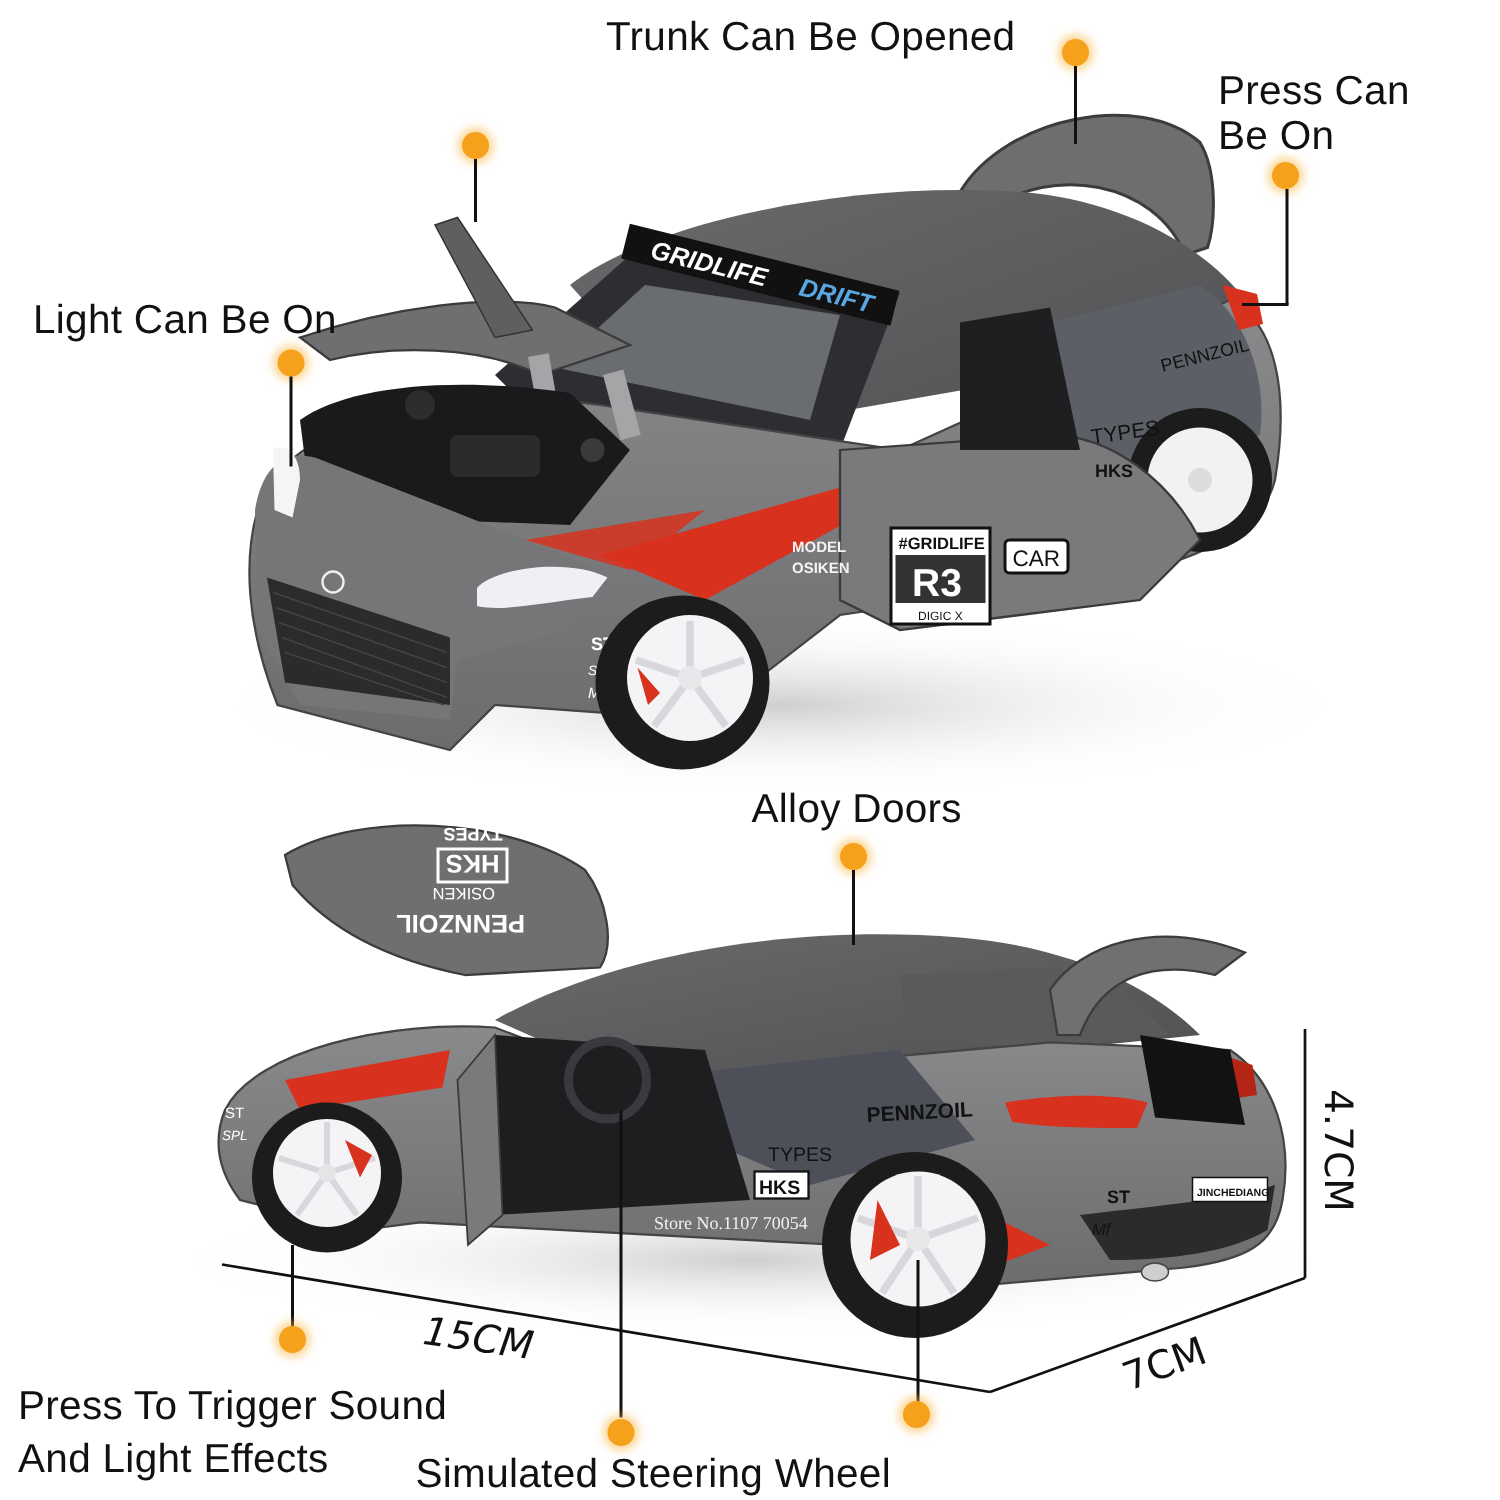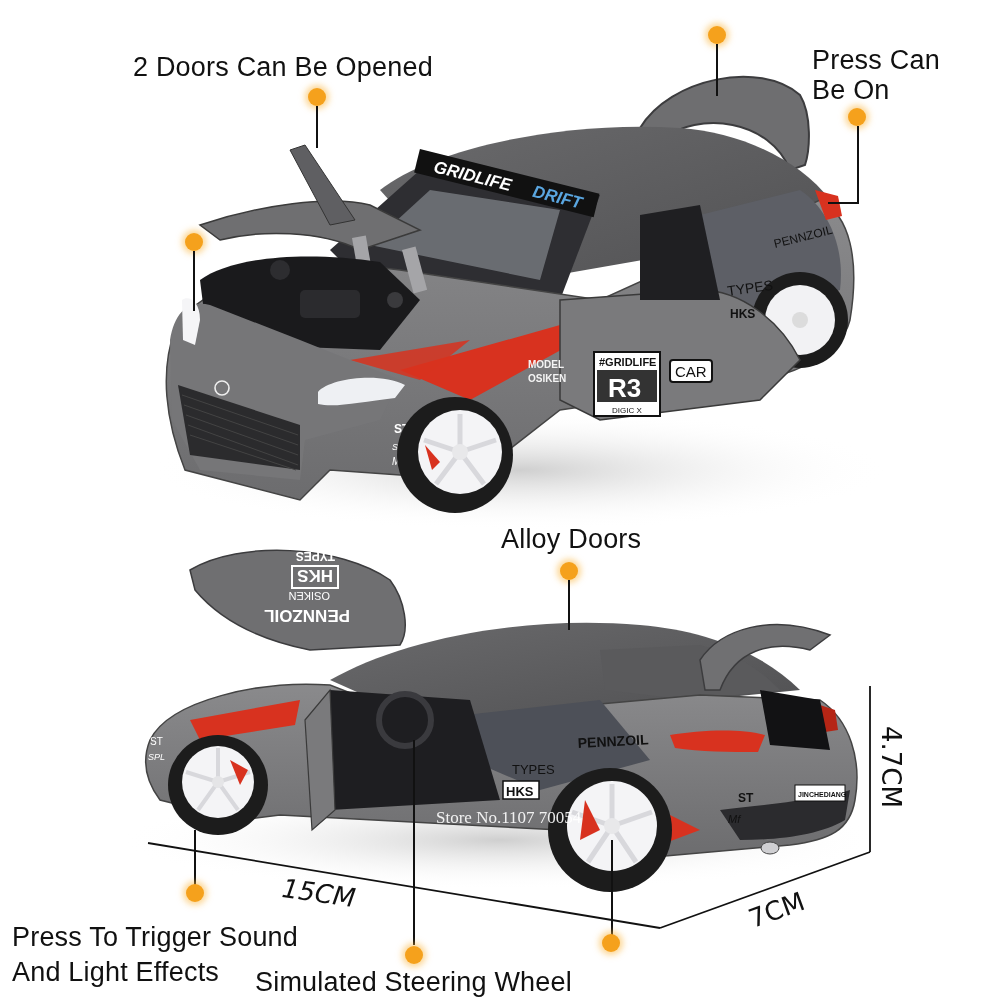--- a/index.html
+++ b/index.html
@@ -4,21 +4,21 @@
 <style>
   html, body { margin: 0; padding: 0; background: #ffffff; }
   body { width: 1000px; height: 1000px; position: relative; overflow: hidden;
          font-family: "Liberation Sans", "DejaVu Sans", sans-serif; color: #111; }
   .label { position: absolute; font-size: 27px; line-height: 32px; color: #111; white-space: nowrap; letter-spacing: 0.2px; }
   .dim { position: absolute; font-family: "DejaVu Sans", sans-serif; font-size: 26px; color: #111; }
   .dot { position: absolute; width: 18px; height: 18px; border-radius: 50%;
          background: #f5a11c; box-shadow: 0 0 6px 3px rgba(250,180,60,0.55); }
   .line { position: absolute; background: #111; }
   .stage { position: absolute; left: 0; top: 0; width: 1000px; height: 1000px; }
-  .watermark { position: absolute; font-family: "Liberation Serif", serif; font-size: 17px; color: rgba(255,255,255,0.9); }
+  .watermark { position: absolute; font-family: "Liberation Serif", serif; font-size: 12px; color: rgba(255,255,255,0.9); }
   svg text { font-family: "Liberation Sans", sans-serif; }
 </style>
 </head>
 <body>
 
 <div class="stage">
 
   <svg style="position:absolute;left:0;top:0" width="1000" height="1000" viewBox="0 0 1000 1000">
     <defs>
       <linearGradient id="bodyG" x1="0" y1="0" x2="0" y2="1">
@@ -202,45 +202,46 @@
       <line x1="870" y1="852" x2="870" y2="686"></line>
     </g>
   </svg>
 
   <div class="watermark" style="left:436px;top:808px">Store No.1107 70054</div>
 
   <div class="dim" style="left:282px;top:878px;transform:rotate(8deg);font-style:italic">15CM</div>
   <div class="dim" style="left:748px;top:895px;transform:rotate(-20deg)">7CM</div>
   <div class="dim" style="left:850px;top:726px;transform:rotate(90deg);transform-origin:left top;left:906px">4.7CM</div>
 
+  <div class="label" style="left:404px;top:8px">Trunk Can Be Opened</div>
   <div class="dot" style="left:708px;top:26px"></div>
   <div class="line" style="left:716px;top:44px;width:2px;height:52px"></div>
 
-  <div class="label" style="left:133px;top:51px">2 Doors Can Be Opened</div>
   <div class="dot" style="left:308px;top:88px"></div>
   <div class="line" style="left:316px;top:106px;width:2px;height:42px"></div>
 
   <div class="label" style="left:812px;top:44px">Press Can</div>
   <div class="label" style="left:812px;top:74px">Be On</div>
   <div class="dot" style="left:848px;top:108px"></div>
   <div class="line" style="left:857px;top:126px;width:2px;height:77px"></div>
   <div class="line" style="left:828px;top:202px;width:31px;height:2px"></div>
 
+  <div class="label" style="left:22px;top:197px">Light Can Be On</div>
   <div class="dot" style="left:185px;top:233px"></div>
   <div class="line" style="left:193px;top:251px;width:2px;height:60px"></div>
 
   <div class="label" style="left:501px;top:523px">Alloy Doors</div>
   <div class="dot" style="left:560px;top:562px"></div>
   <div class="line" style="left:568px;top:580px;width:2px;height:50px"></div>
 
   <div class="line" style="left:194px;top:830px;width:2px;height:55px"></div>
   <div class="dot" style="left:186px;top:884px"></div>
   <div class="label" style="left:12px;top:921px">Press To Trigger Sound</div>
   <div class="label" style="left:12px;top:956px">And Light Effects</div>
 
   <div class="line" style="left:413px;top:740px;width:2px;height:205px"></div>
   <div class="dot" style="left:405px;top:946px"></div>
-  <div class="label" style="left:255px;top:966px">Simulated Steering Wheel</div>
+  <div class="label" style="left:277px;top:966px">Simulated Steering Wheel</div>
 
   <div class="line" style="left:611px;top:840px;width:2px;height:95px"></div>
   <div class="dot" style="left:602px;top:934px"></div>
 
 </div>
 
 </body></html>

